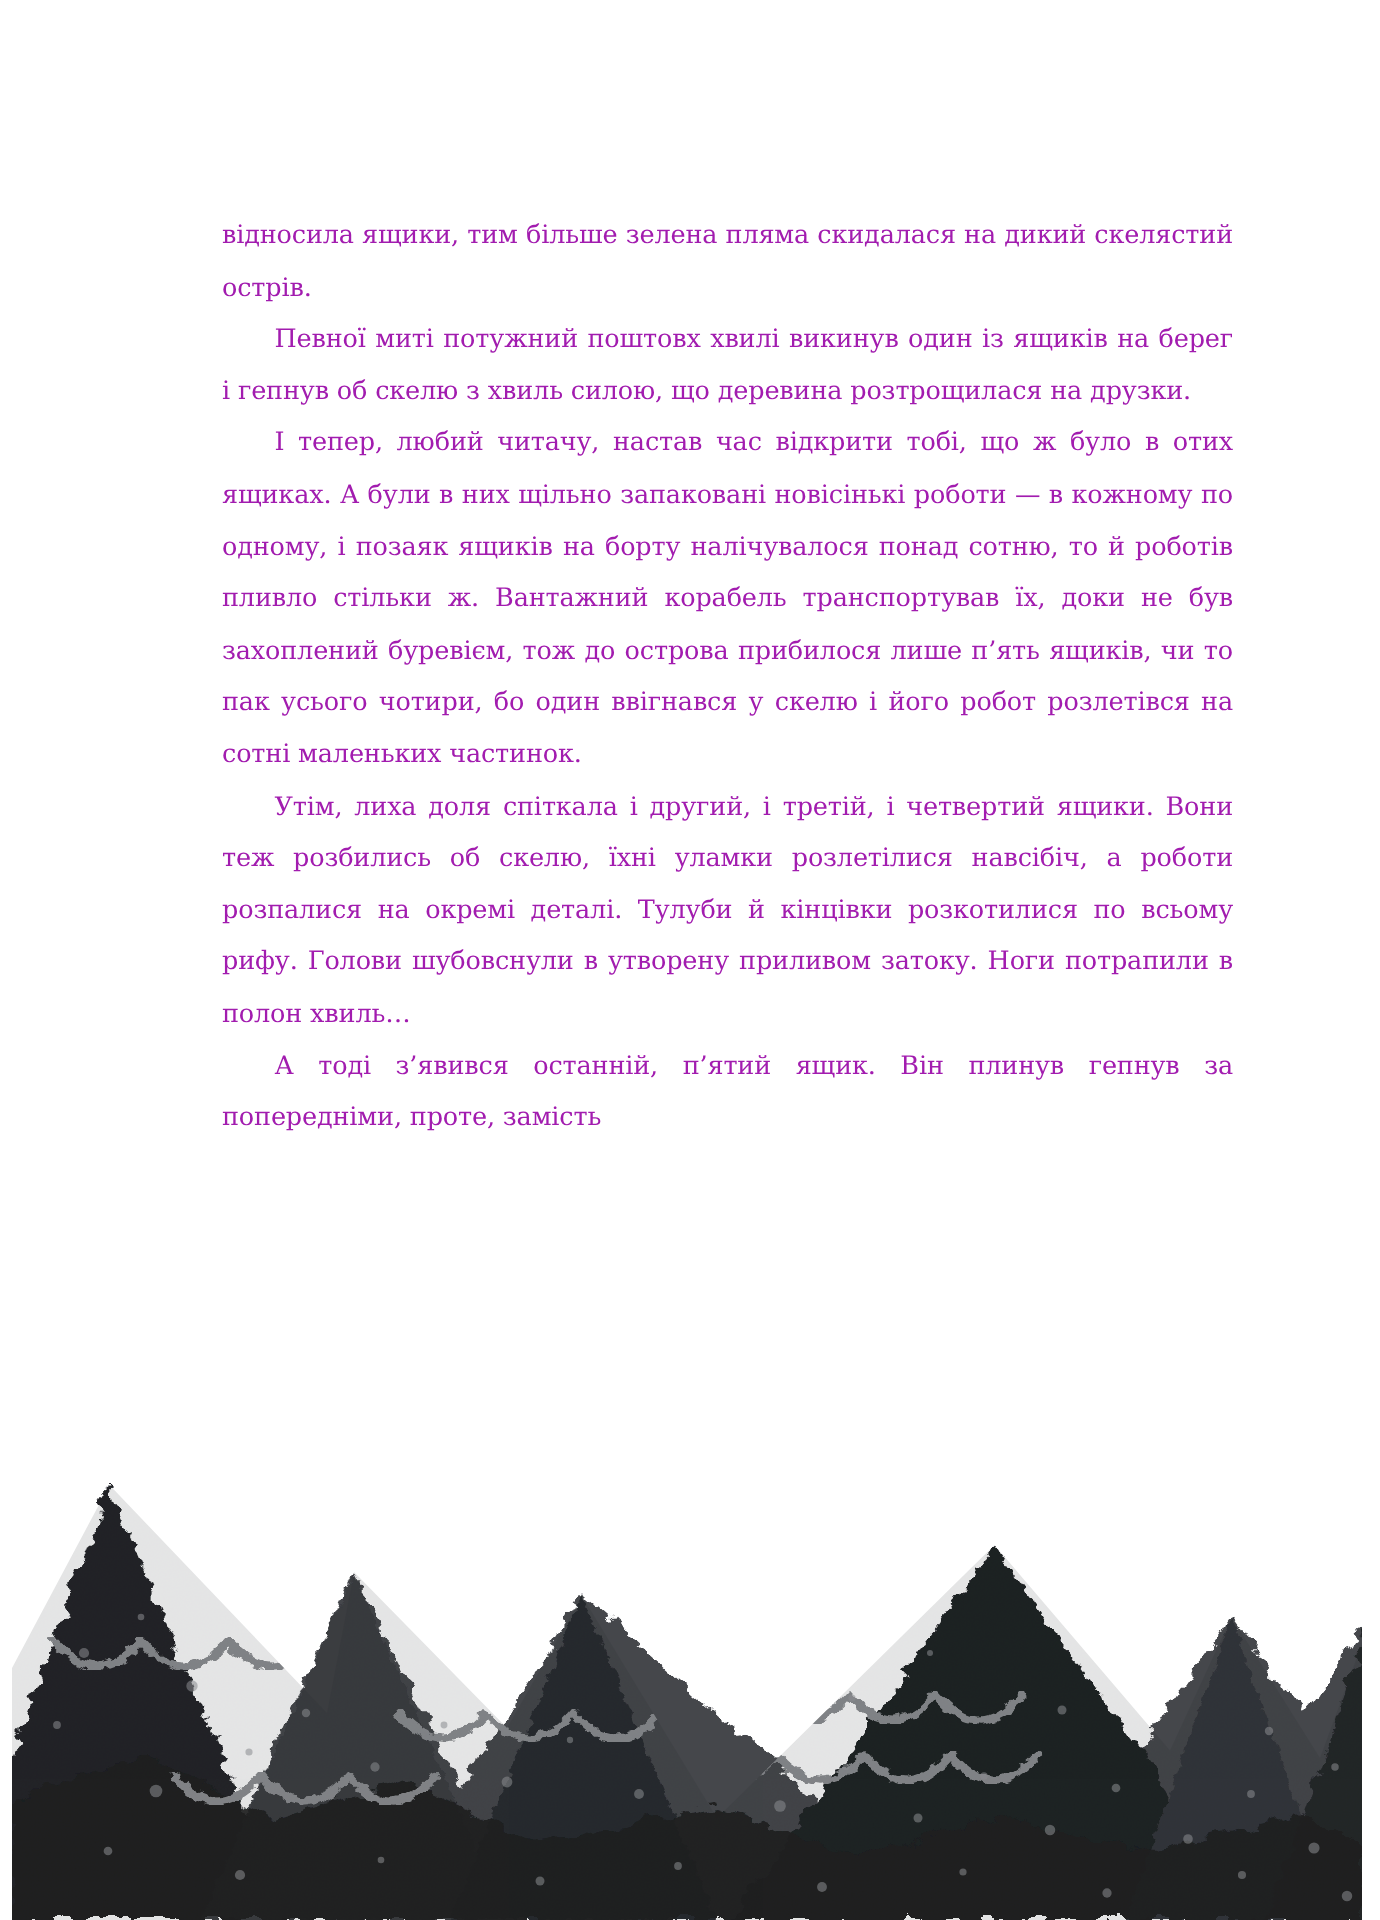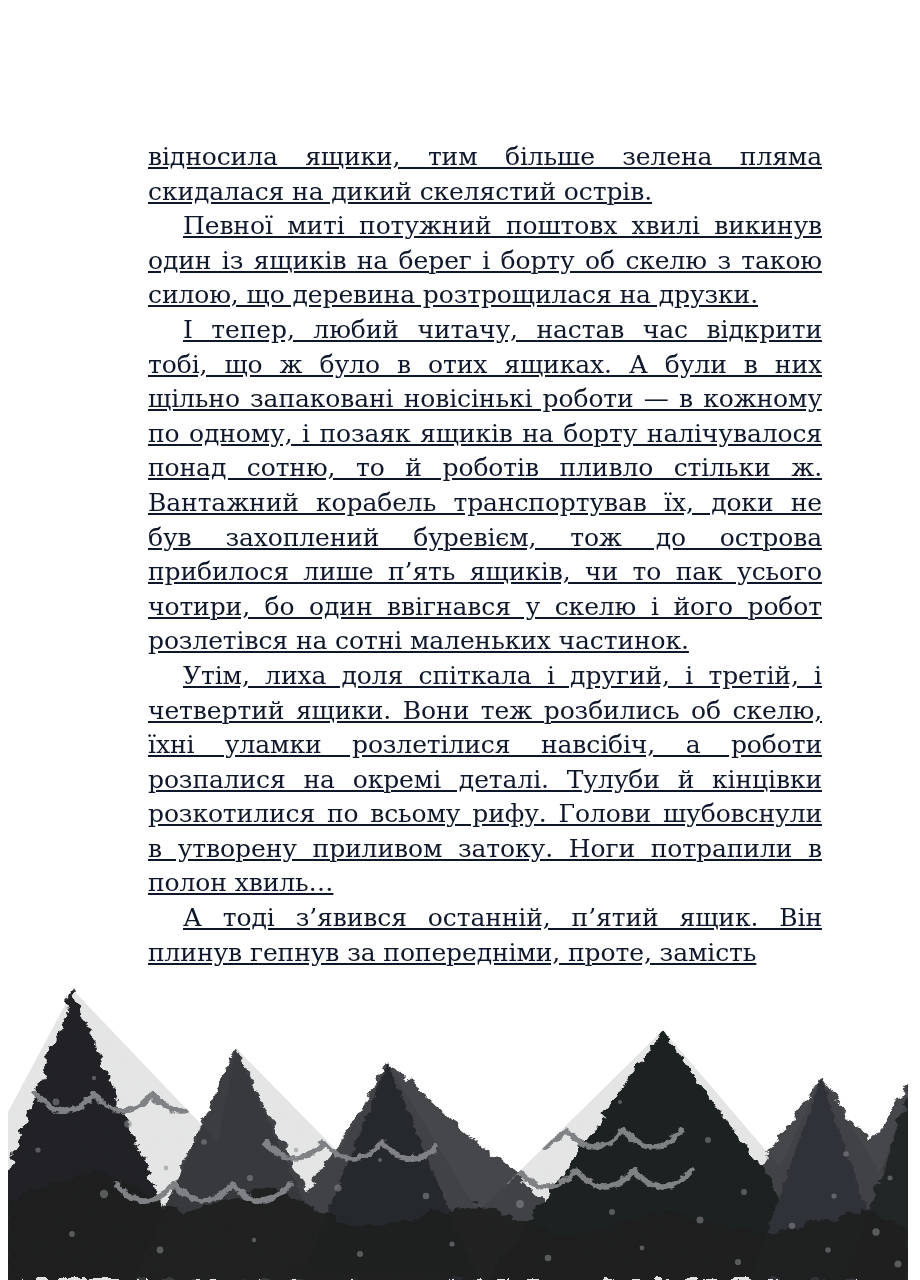--- a/index.html
+++ b/index.html
@@ -28,27 +28,26 @@
     position: absolute;
     left: 148px;
     top: 140px;
     width: 674px;
   }
 
   .para {
     margin: 0;
     text-align: justify;
     text-indent: 35px;
-    font-size: 25px;
+    font-size: 17px;
     line-height: 34.6px;
-    color: #0f172a;
+    color: #a21caf;
     letter-spacing: -0.1px;
     -webkit-font-smoothing: antialiased;
     hyphens: none;
-    text-decoration: underline;
   }
   .para.cont {
     text-indent: 0;
   }
 
   
   .illustration {
     position: absolute;
     left: 8px;
     bottom: 0;
@@ -62,21 +61,21 @@
     height: 298px;
   }
 </style>
 </head>
 <body>
 
 <div class="page">
 
   <div class="text-column">
     <p class="para cont">відносила ящики, тим більше зелена пляма скидалася на дикий скелястий острів.</p>
-    <p class="para">Певної миті потужний поштовх хвилі викинув один із ящиків на берег і борту об скелю з такою силою, що деревина розтрощилася на друзки.</p>
+    <p class="para">Певної миті потужний поштовх хвилі викинув один із ящиків на берег і гепнув об скелю з хвиль силою, що деревина розтрощилася на друзки.</p>
     <p class="para">І тепер, любий читачу, настав час відкрити тобі, що ж було в отих ящиках. А були в них щільно запаковані новісінькі роботи — в кожному по одному, і позаяк ящиків на борту налічувалося понад сотню, то й роботів пливло стільки ж. Вантажний корабель транспортував їх, доки не був захоплений буревієм, тож до острова прибилося лише п’ять ящиків, чи то пак усього чотири, бо один ввігнався у скелю і його робот розлетівся на сотні маленьких частинок.</p>
     <p class="para">Утім, лиха доля спіткала і другий, і третій, і четвертий ящики. Вони теж розбились об скелю, їхні уламки розлетілися навсібіч, а роботи розпалися на окремі деталі. Тулуби й кінцівки розкотилися по всьому рифу. Голови шубовснули в утворену приливом затоку. Ноги потрапили в полон хвиль…</p>
     <p class="para">А тоді з’явився останній, п’ятий ящик. Він плинув гепнув за попередніми, проте, замість</p>
   </div>
 
   <div class="illustration">
     <svg viewBox="0 0 900 298" preserveAspectRatio="none">
       <defs>
         <filter id="grain" x="-10%" y="-10%" width="120%" height="120%">
           <feTurbulence type="fractalNoise" baseFrequency="0.85" numOctaves="4" seed="7" result="n"></feTurbulence>

